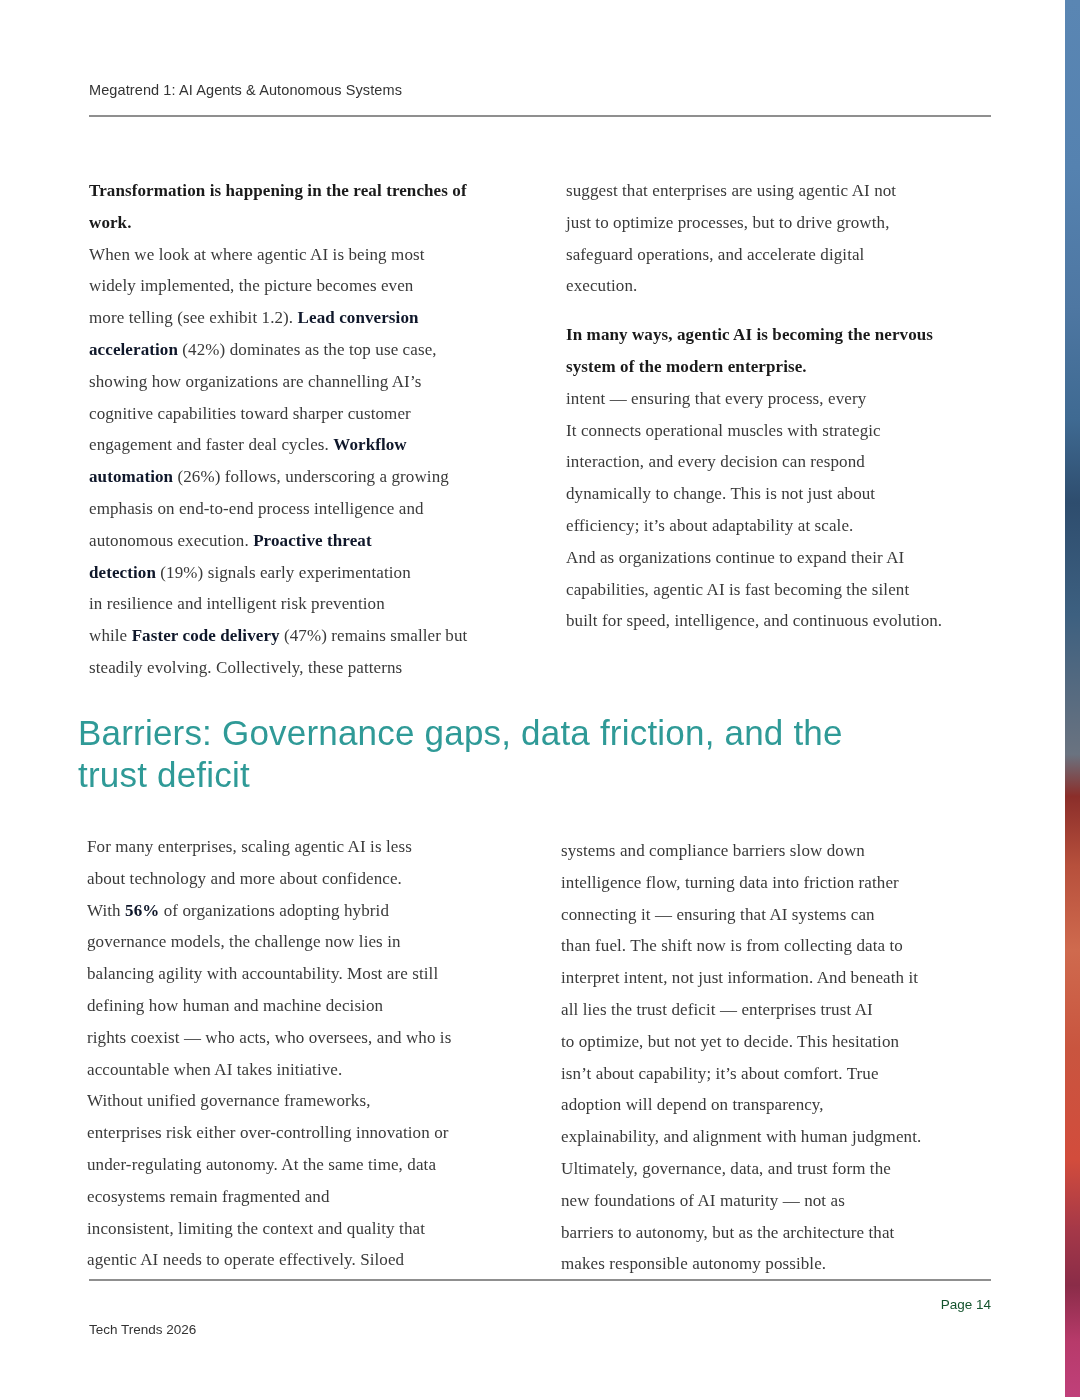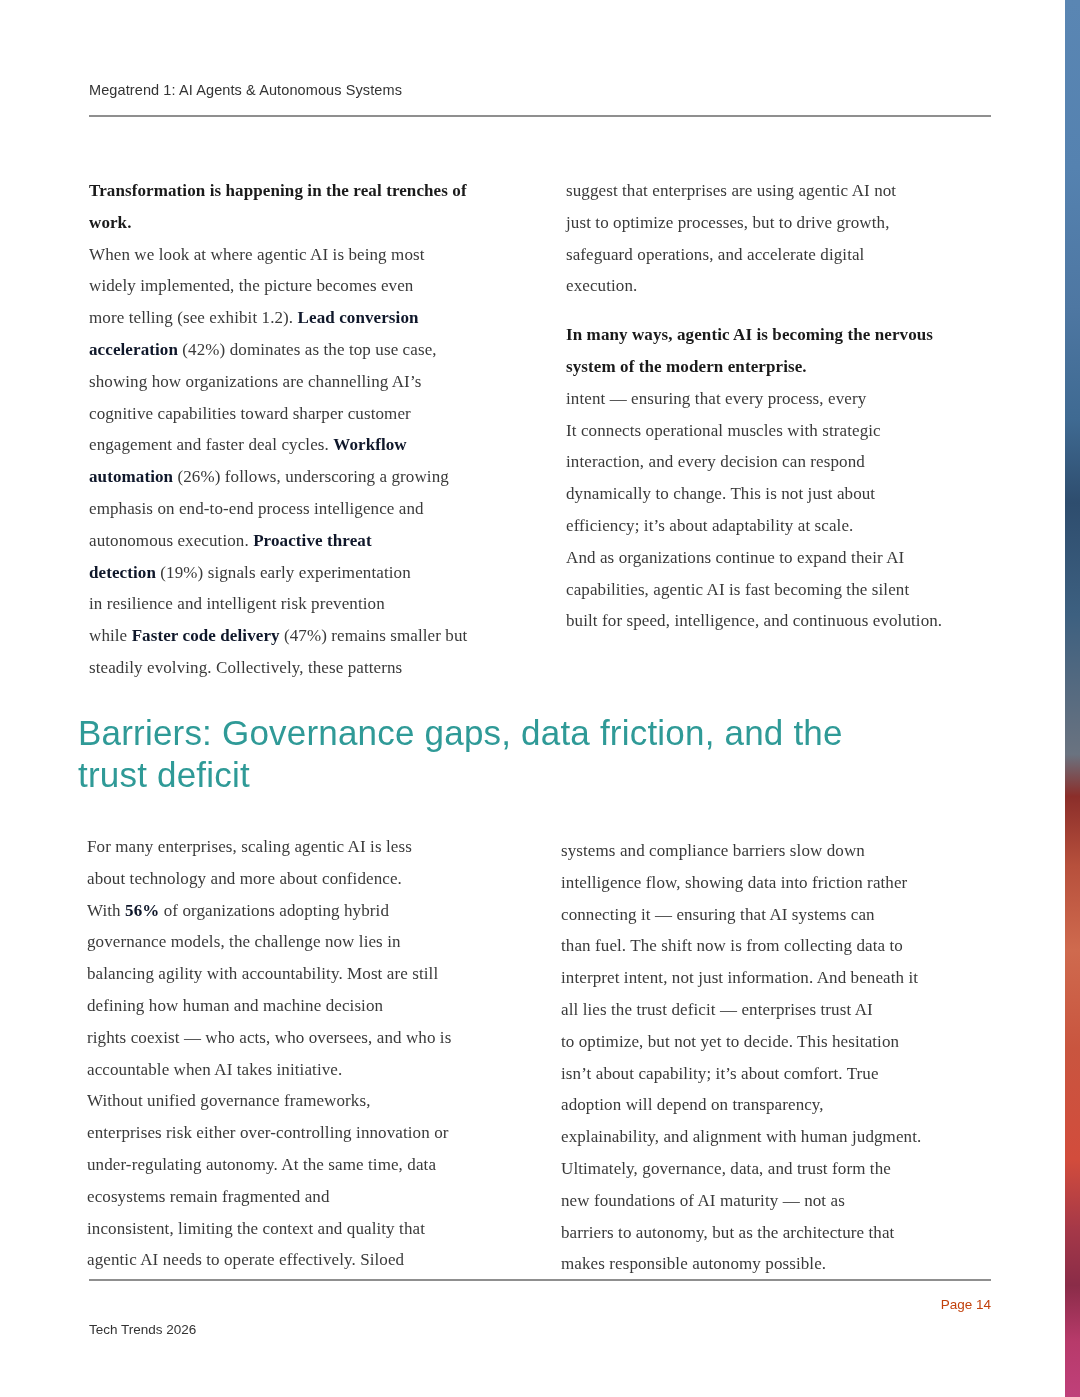--- a/index.html
+++ b/index.html
@@ -99,21 +99,21 @@
       left: 89px;
       top: 1322px;
       font-size: 13.5px;
       color: #333333;
     }
     .footer-right {
       position: absolute;
       right: 89px;
       top: 1297px;
       font-size: 13.5px;
-      color: #c2410c;
+      color: #14532d;
     }
   </style>
 </head>
 <body>
 
 <div class="side-stripe"></div>
 
 <div class="running-header">Megatrend 1: AI Agents &amp; Autonomous Systems</div>
 <div class="rule-top"></div>
 
@@ -184,21 +184,21 @@
       <span class="line"><span>under-regulating autonomy. At the same time, data</span></span>
       <span class="line"><span>ecosystems remain fragmented and</span></span>
       <span class="line"><span>inconsistent, limiting the context and quality that</span></span>
       <span class="line"><span>agentic AI needs to operate effectively. Siloed</span></span>
     </div>
 </div>
 
 <div class="col col-d">
   <div>
     <span class="line">systems and compliance barriers slow down</span>
-    <span class="line">intelligence flow, showing data into friction rather</span>
+    <span class="line">intelligence flow, turning data into friction rather</span>
     <span class="line">connecting it — ensuring that AI systems can</span>
     <span class="line">than fuel. The shift now is from collecting data to</span>
     <span class="line">interpret intent, not just information. And beneath it</span>
     <span class="line">all lies the trust deficit — enterprises trust AI</span>
     <span class="line">to optimize, but not yet to decide. This hesitation</span>
     <span class="line">isn’t about capability; it’s about comfort. True</span>
     <span class="line">adoption will depend on transparency,</span>
     <span class="line">explainability, and alignment with human judgment.</span>
     <span class="line">Ultimately, governance, data, and trust form the</span>
     <span class="line">new foundations of AI maturity — not as</span>

